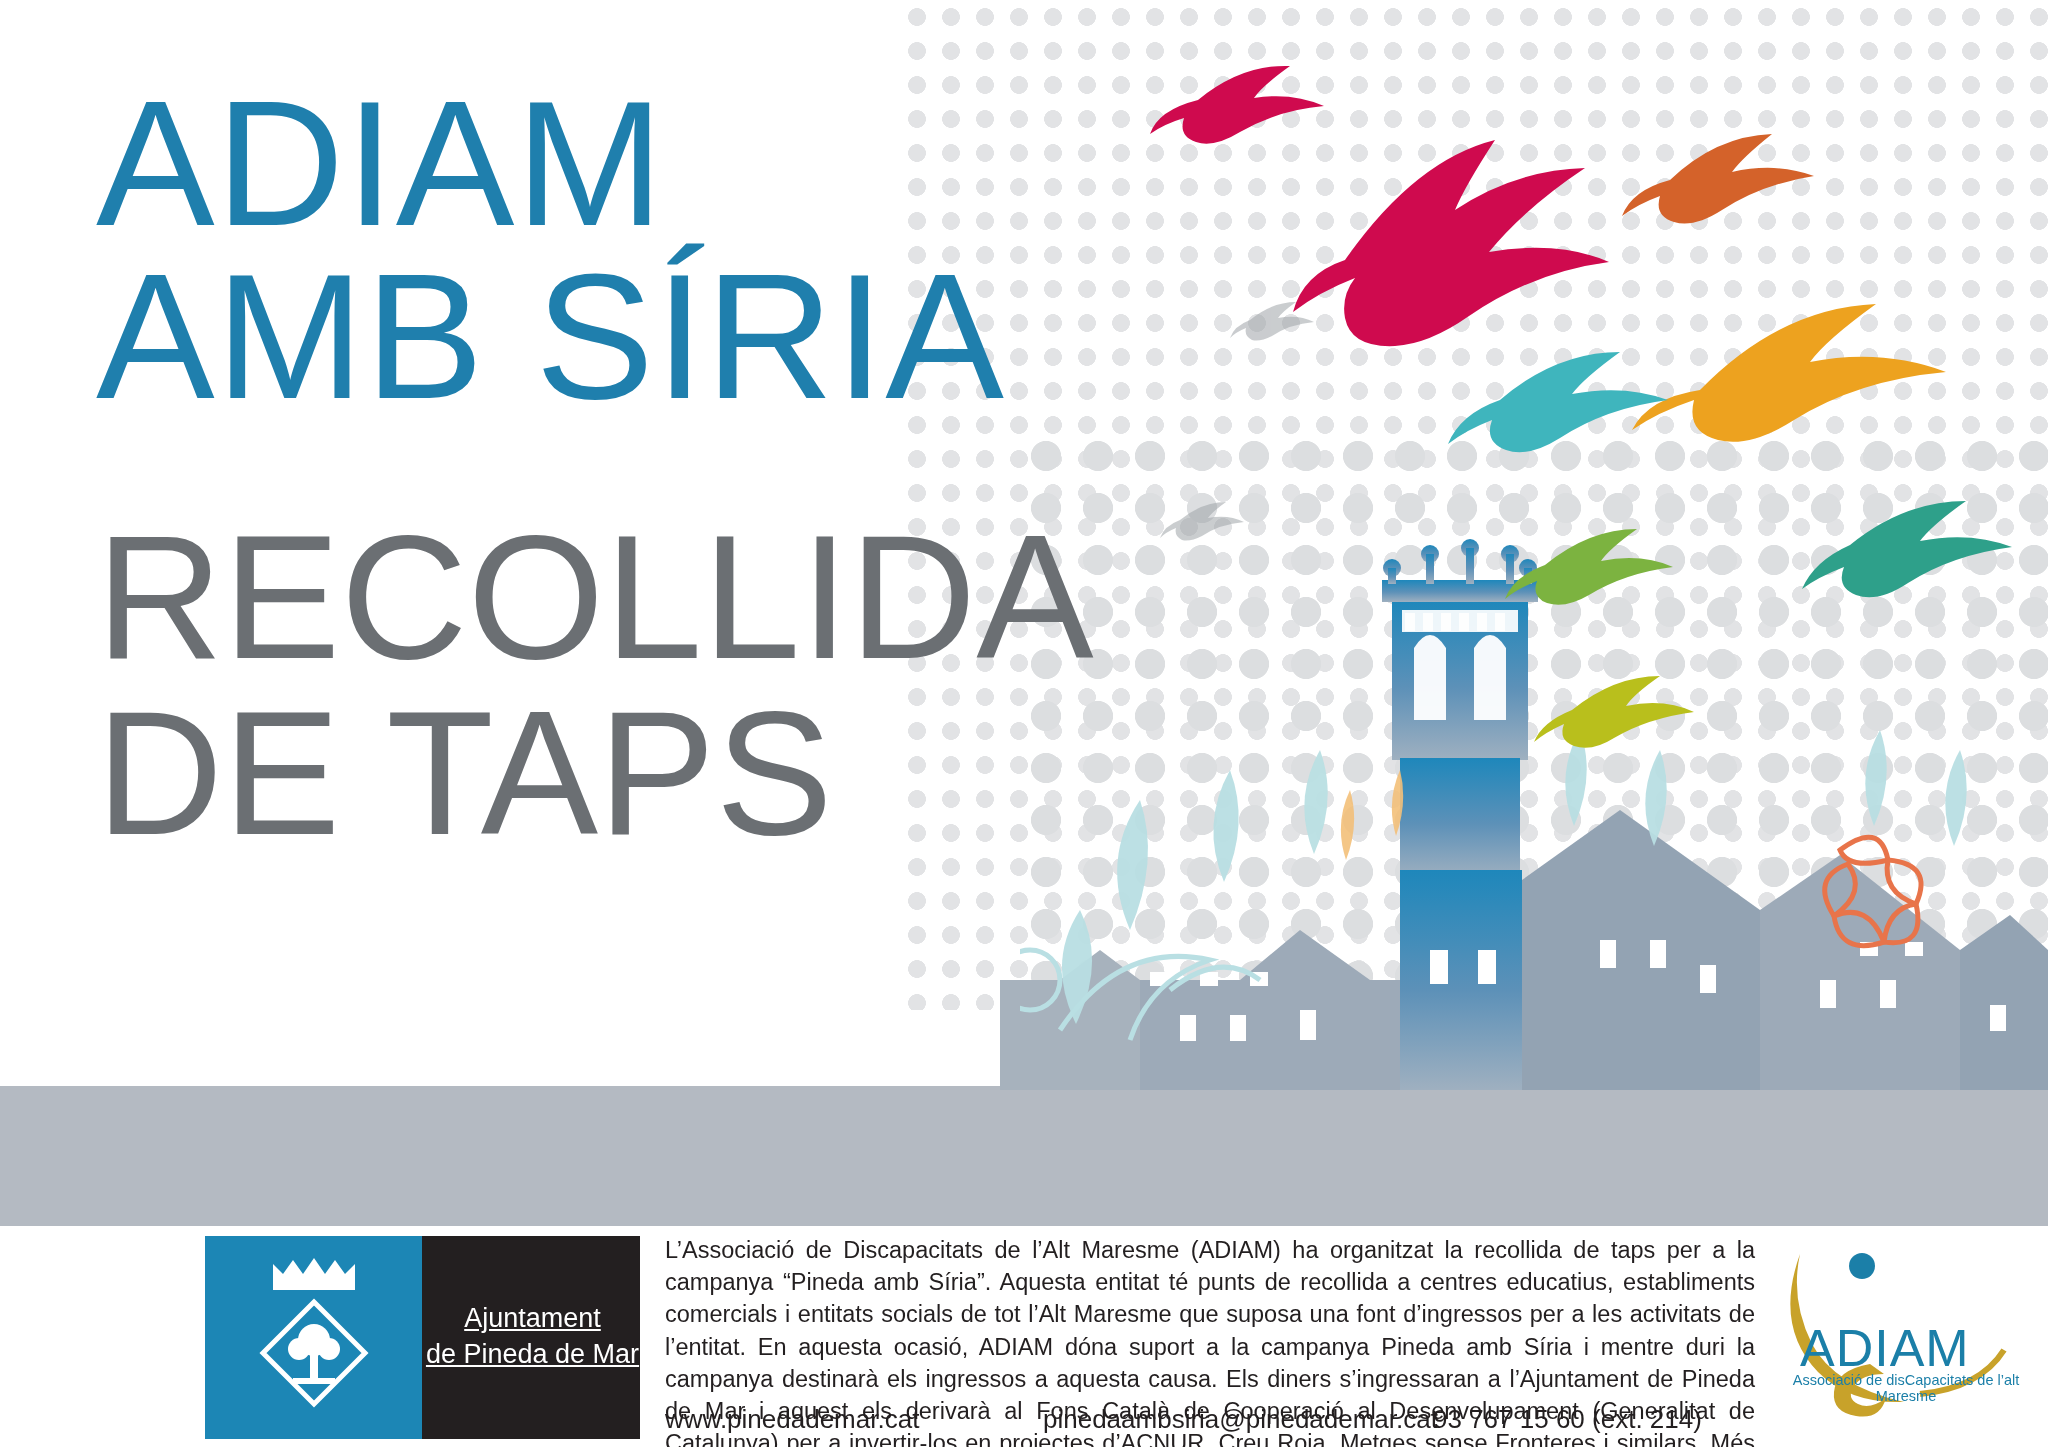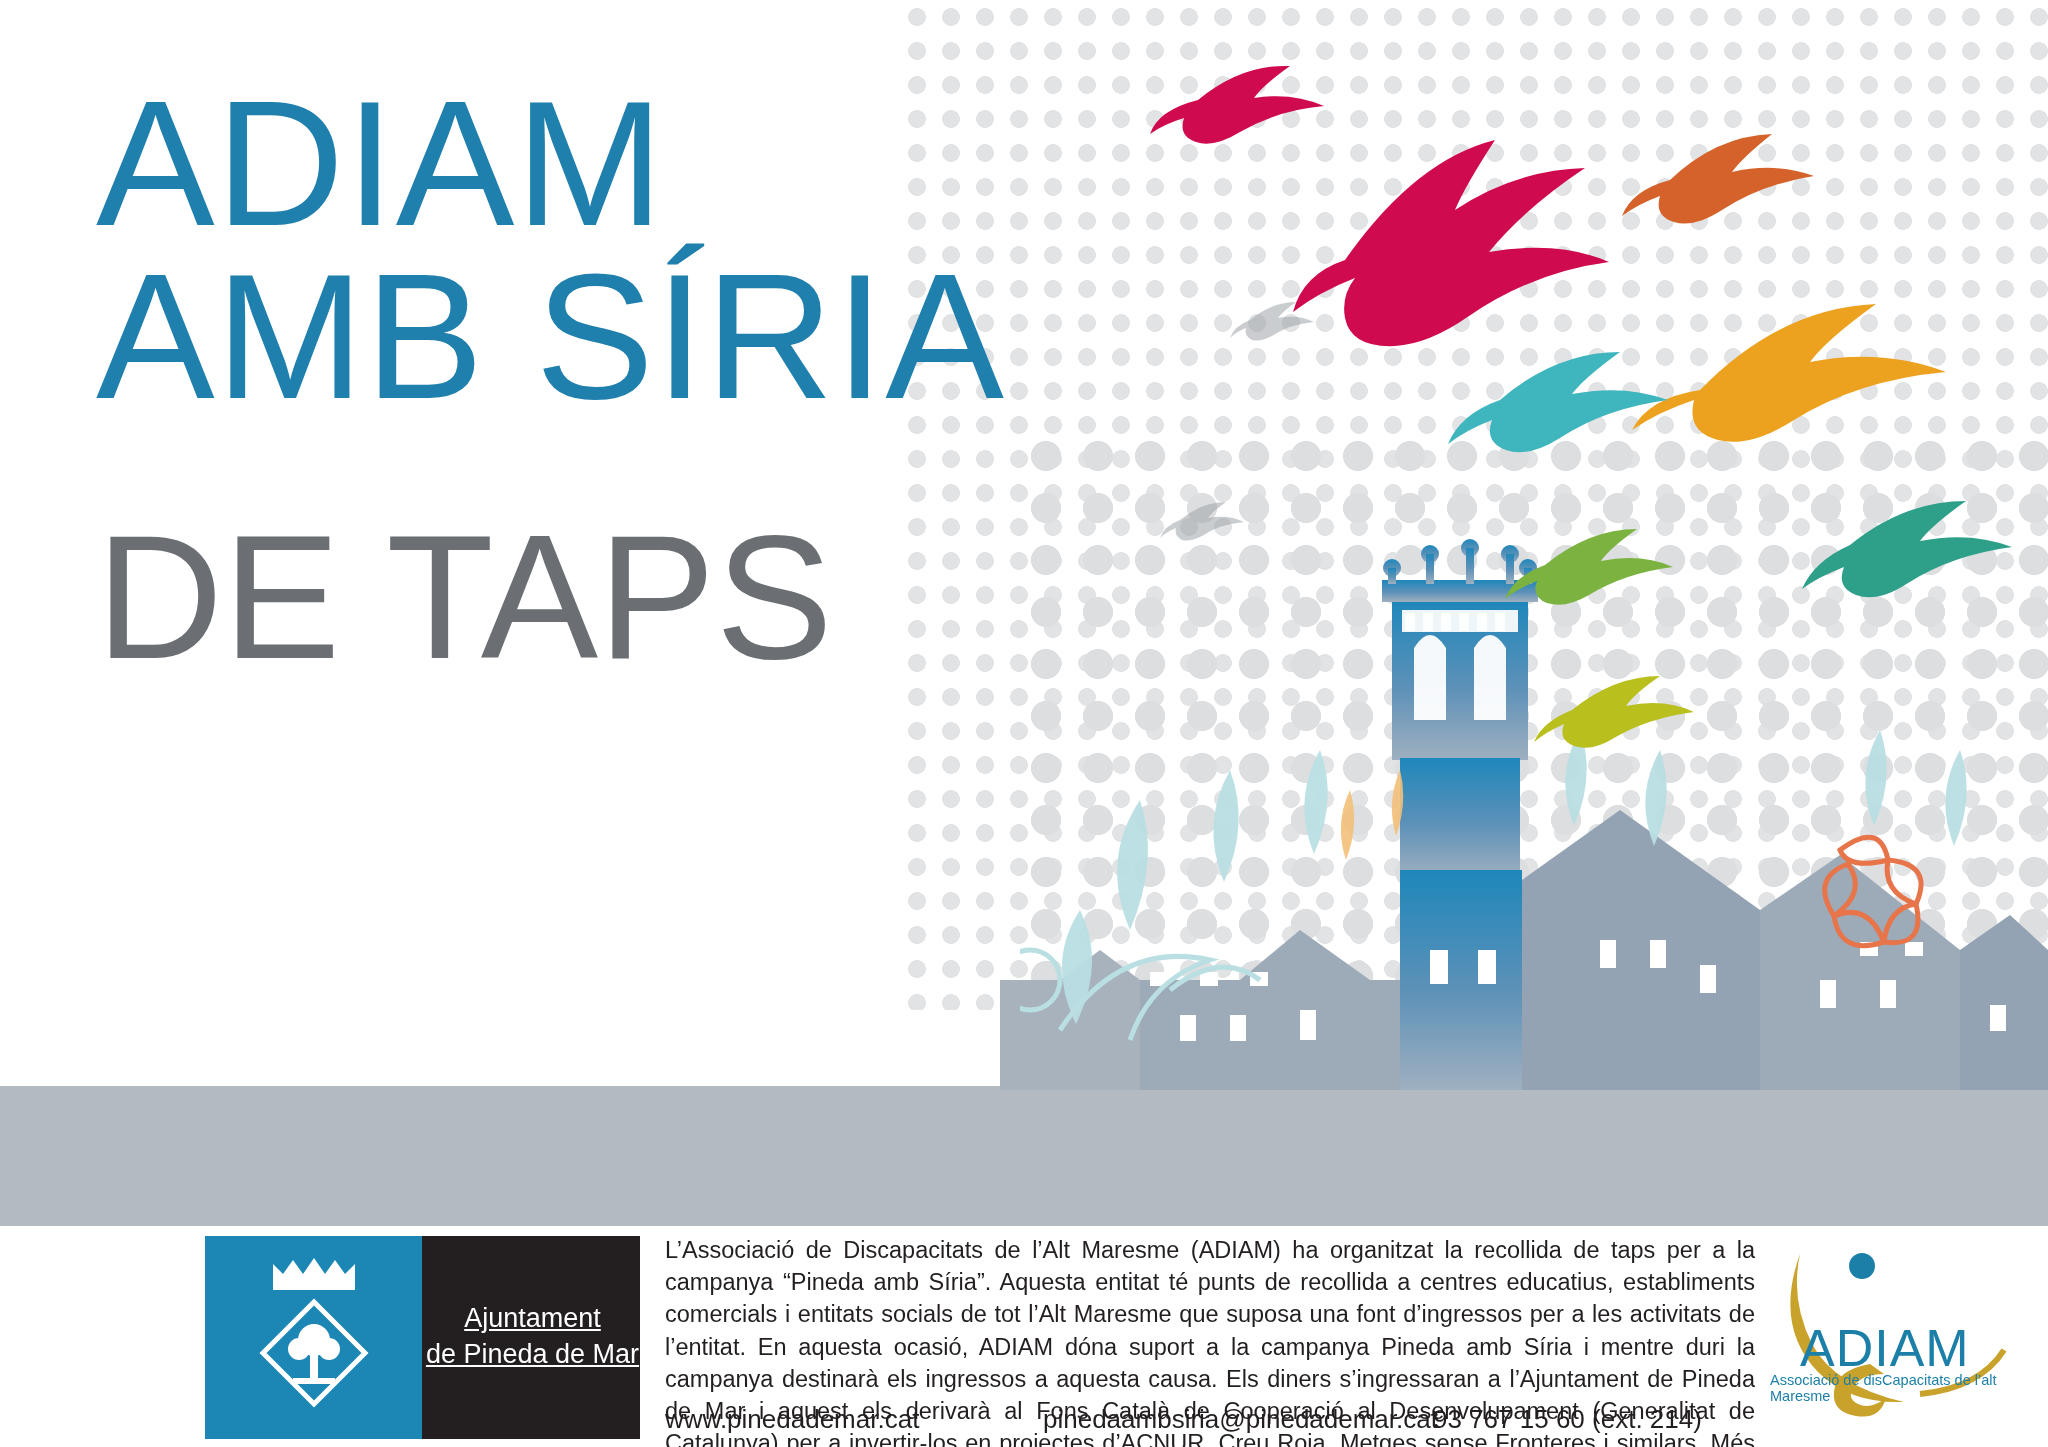--- a/index.html
+++ b/index.html
@@ -173,20 +173,21 @@
     font-size: 52px;
     color: #1b7fa8;
     letter-spacing: 1px;
     font-weight: normal;
   }
   .adiam-sub {
     position: absolute;
     left: 1770px;
     top: 1372px;
     width: 272px;
+    text-align: center;
     font-family: "Liberation Sans", sans-serif;
     font-size: 14.5px;
     color: #1b7fa8;
   }
 </style>
 </head>
 <body>
 
 <div class="poster">
 
@@ -335,20 +336,21 @@
     <g fill="#9fa4a8" opacity="0.55">
       <path d="M1250,320 q22,-18 46,-18 q-14,10 -18,16 q20,-4 36,4 q-24,2 -42,14 q-12,6 -20,4 q-8,-4 -6,-12 q-10,4 -16,10 q4,-12 20,-18Z"></path>
       <path d="M1180,520 q22,-18 46,-18 q-14,10 -18,16 q20,-4 36,4 q-24,2 -42,14 q-12,6 -20,4 q-8,-4 -6,-12 q-10,4 -16,10 q4,-12 20,-18Z"></path>
     </g>
   </svg>
 
   <div class="headline">
     <div class="hl-blue">ADIAM</div>
     <div class="hl-blue">AMB SÍRIA</div>
     <div class="hl-gap"></div>
+    <div class="hl-grey">RECOLLIDA</div>
     <div class="hl-grey">DE TAPS</div>
   </div>
 
   <div class="footer"></div>
 
   <div class="crest-blue">
     <svg viewBox="0 0 217 203" width="217" height="203">
 
       <g fill="#ffffff">
         <rect x="68" y="44" width="82" height="10"></rect>

